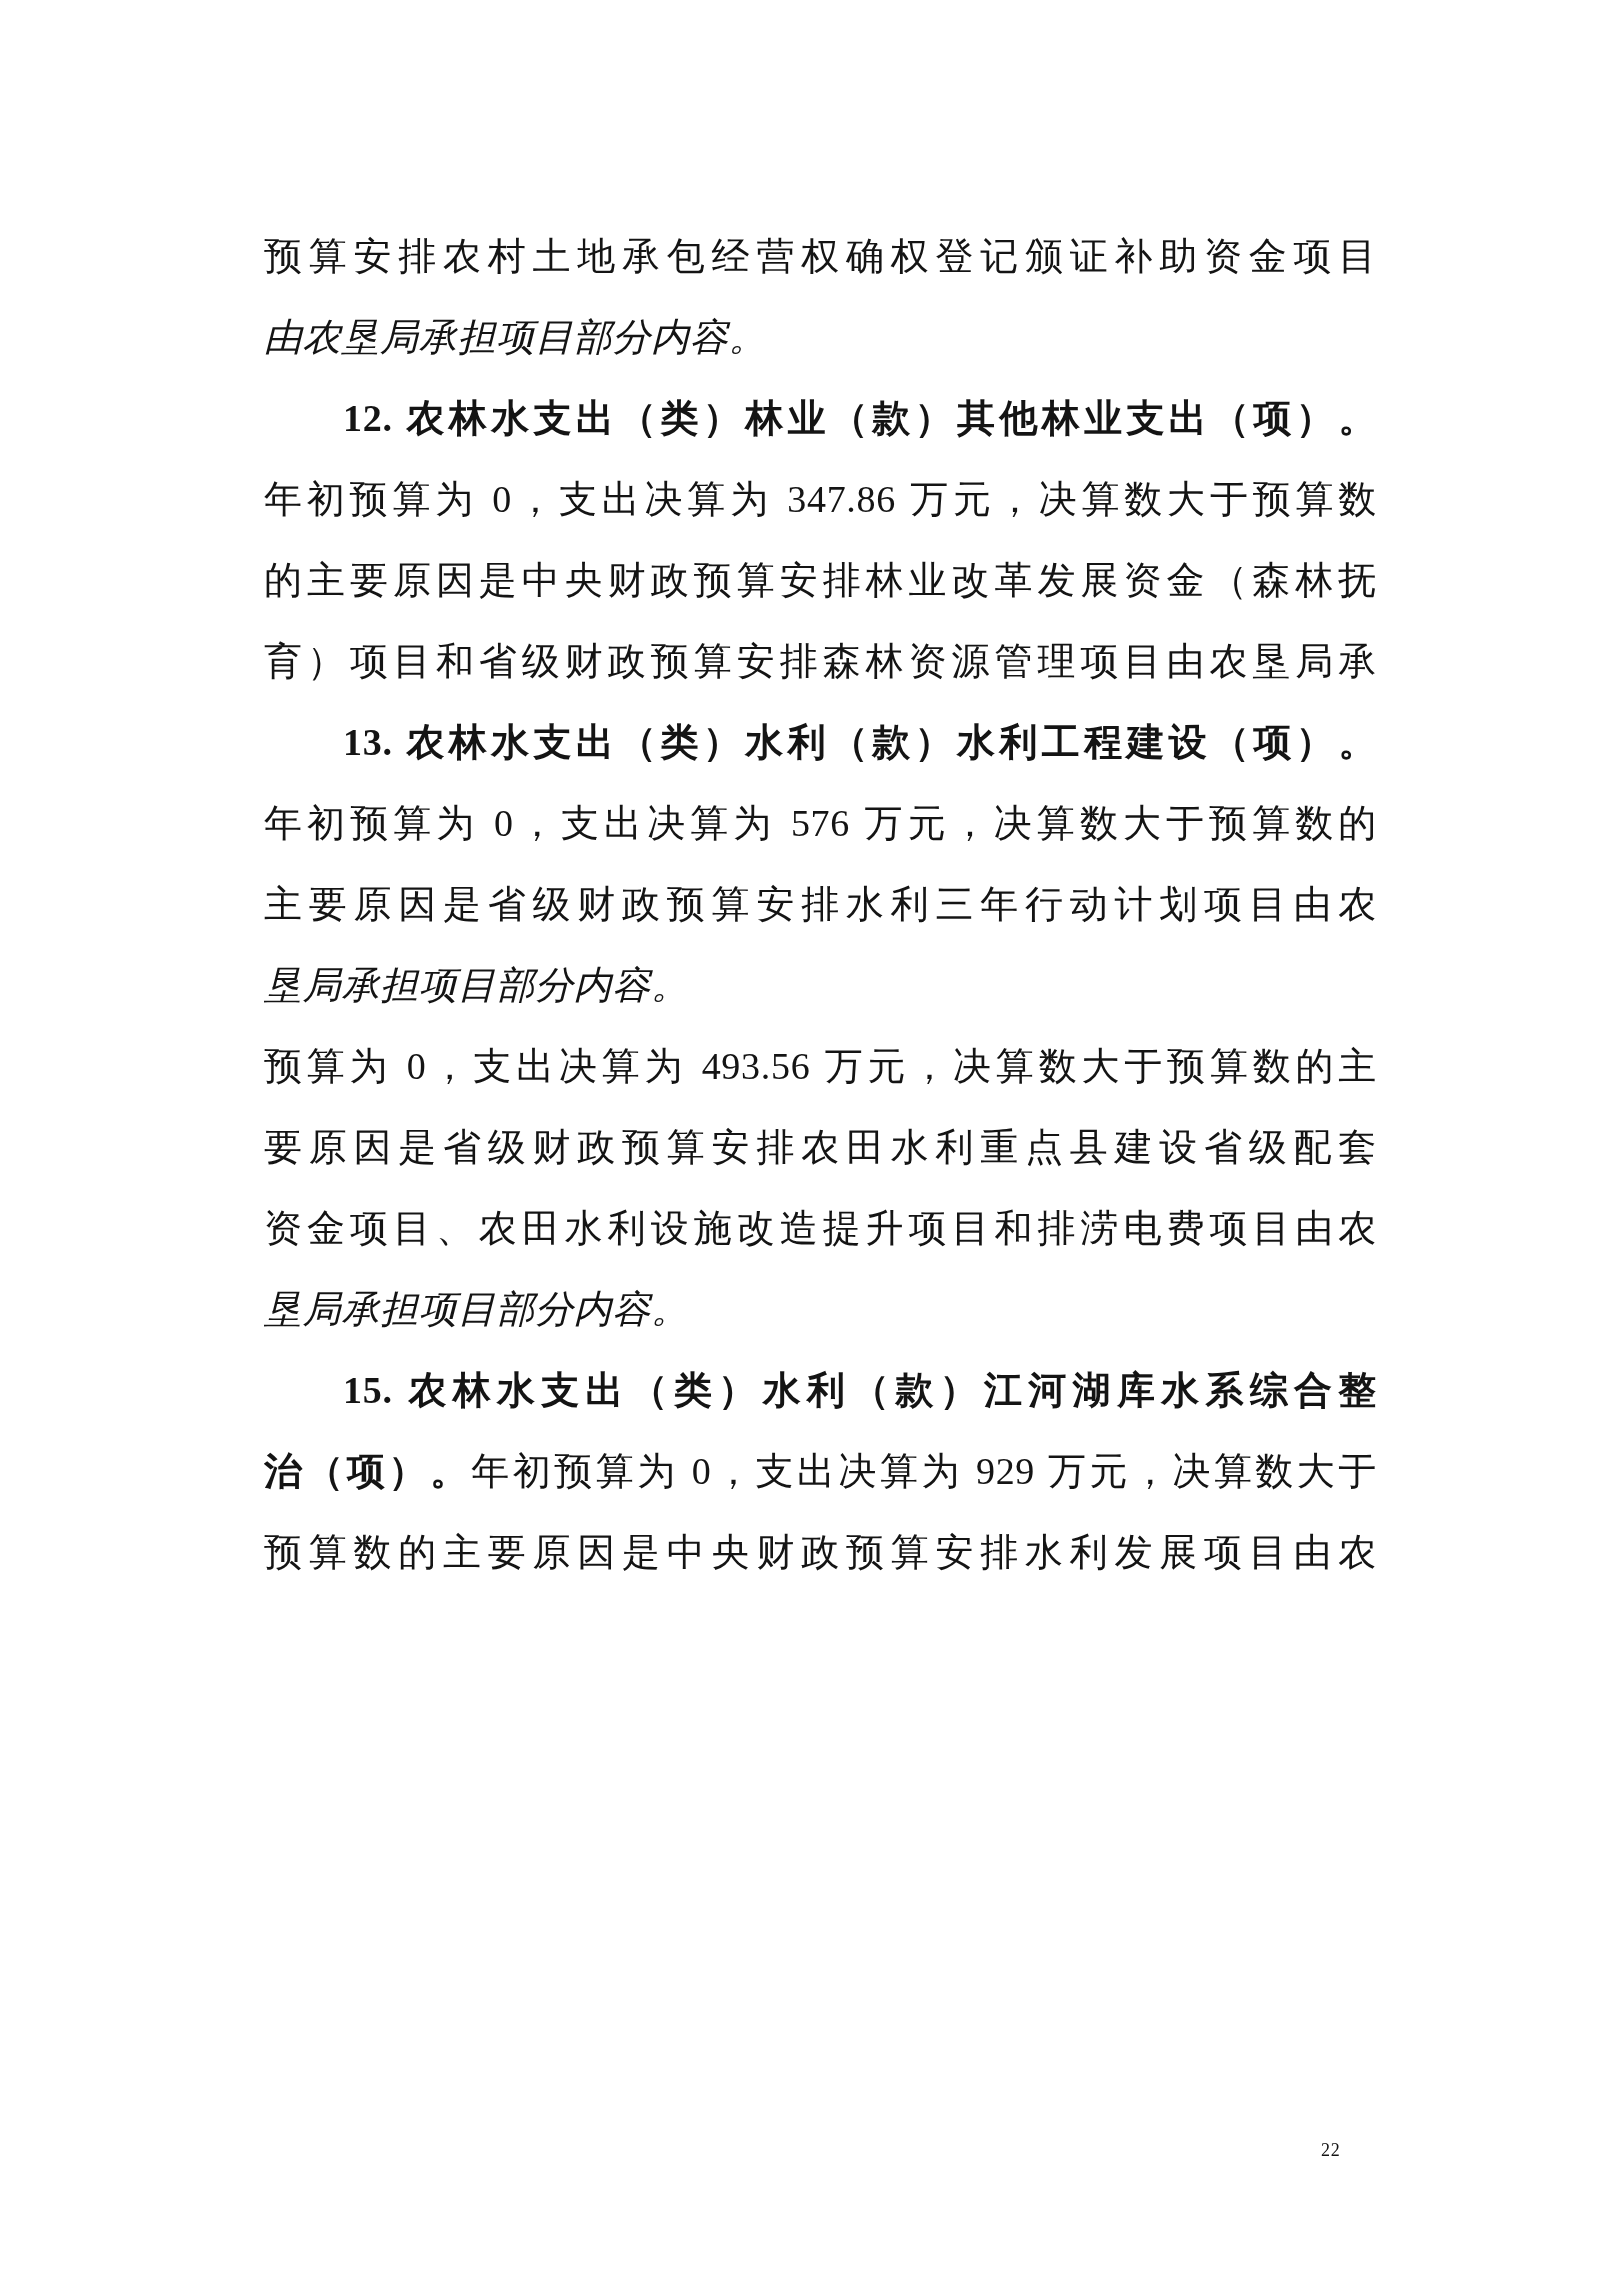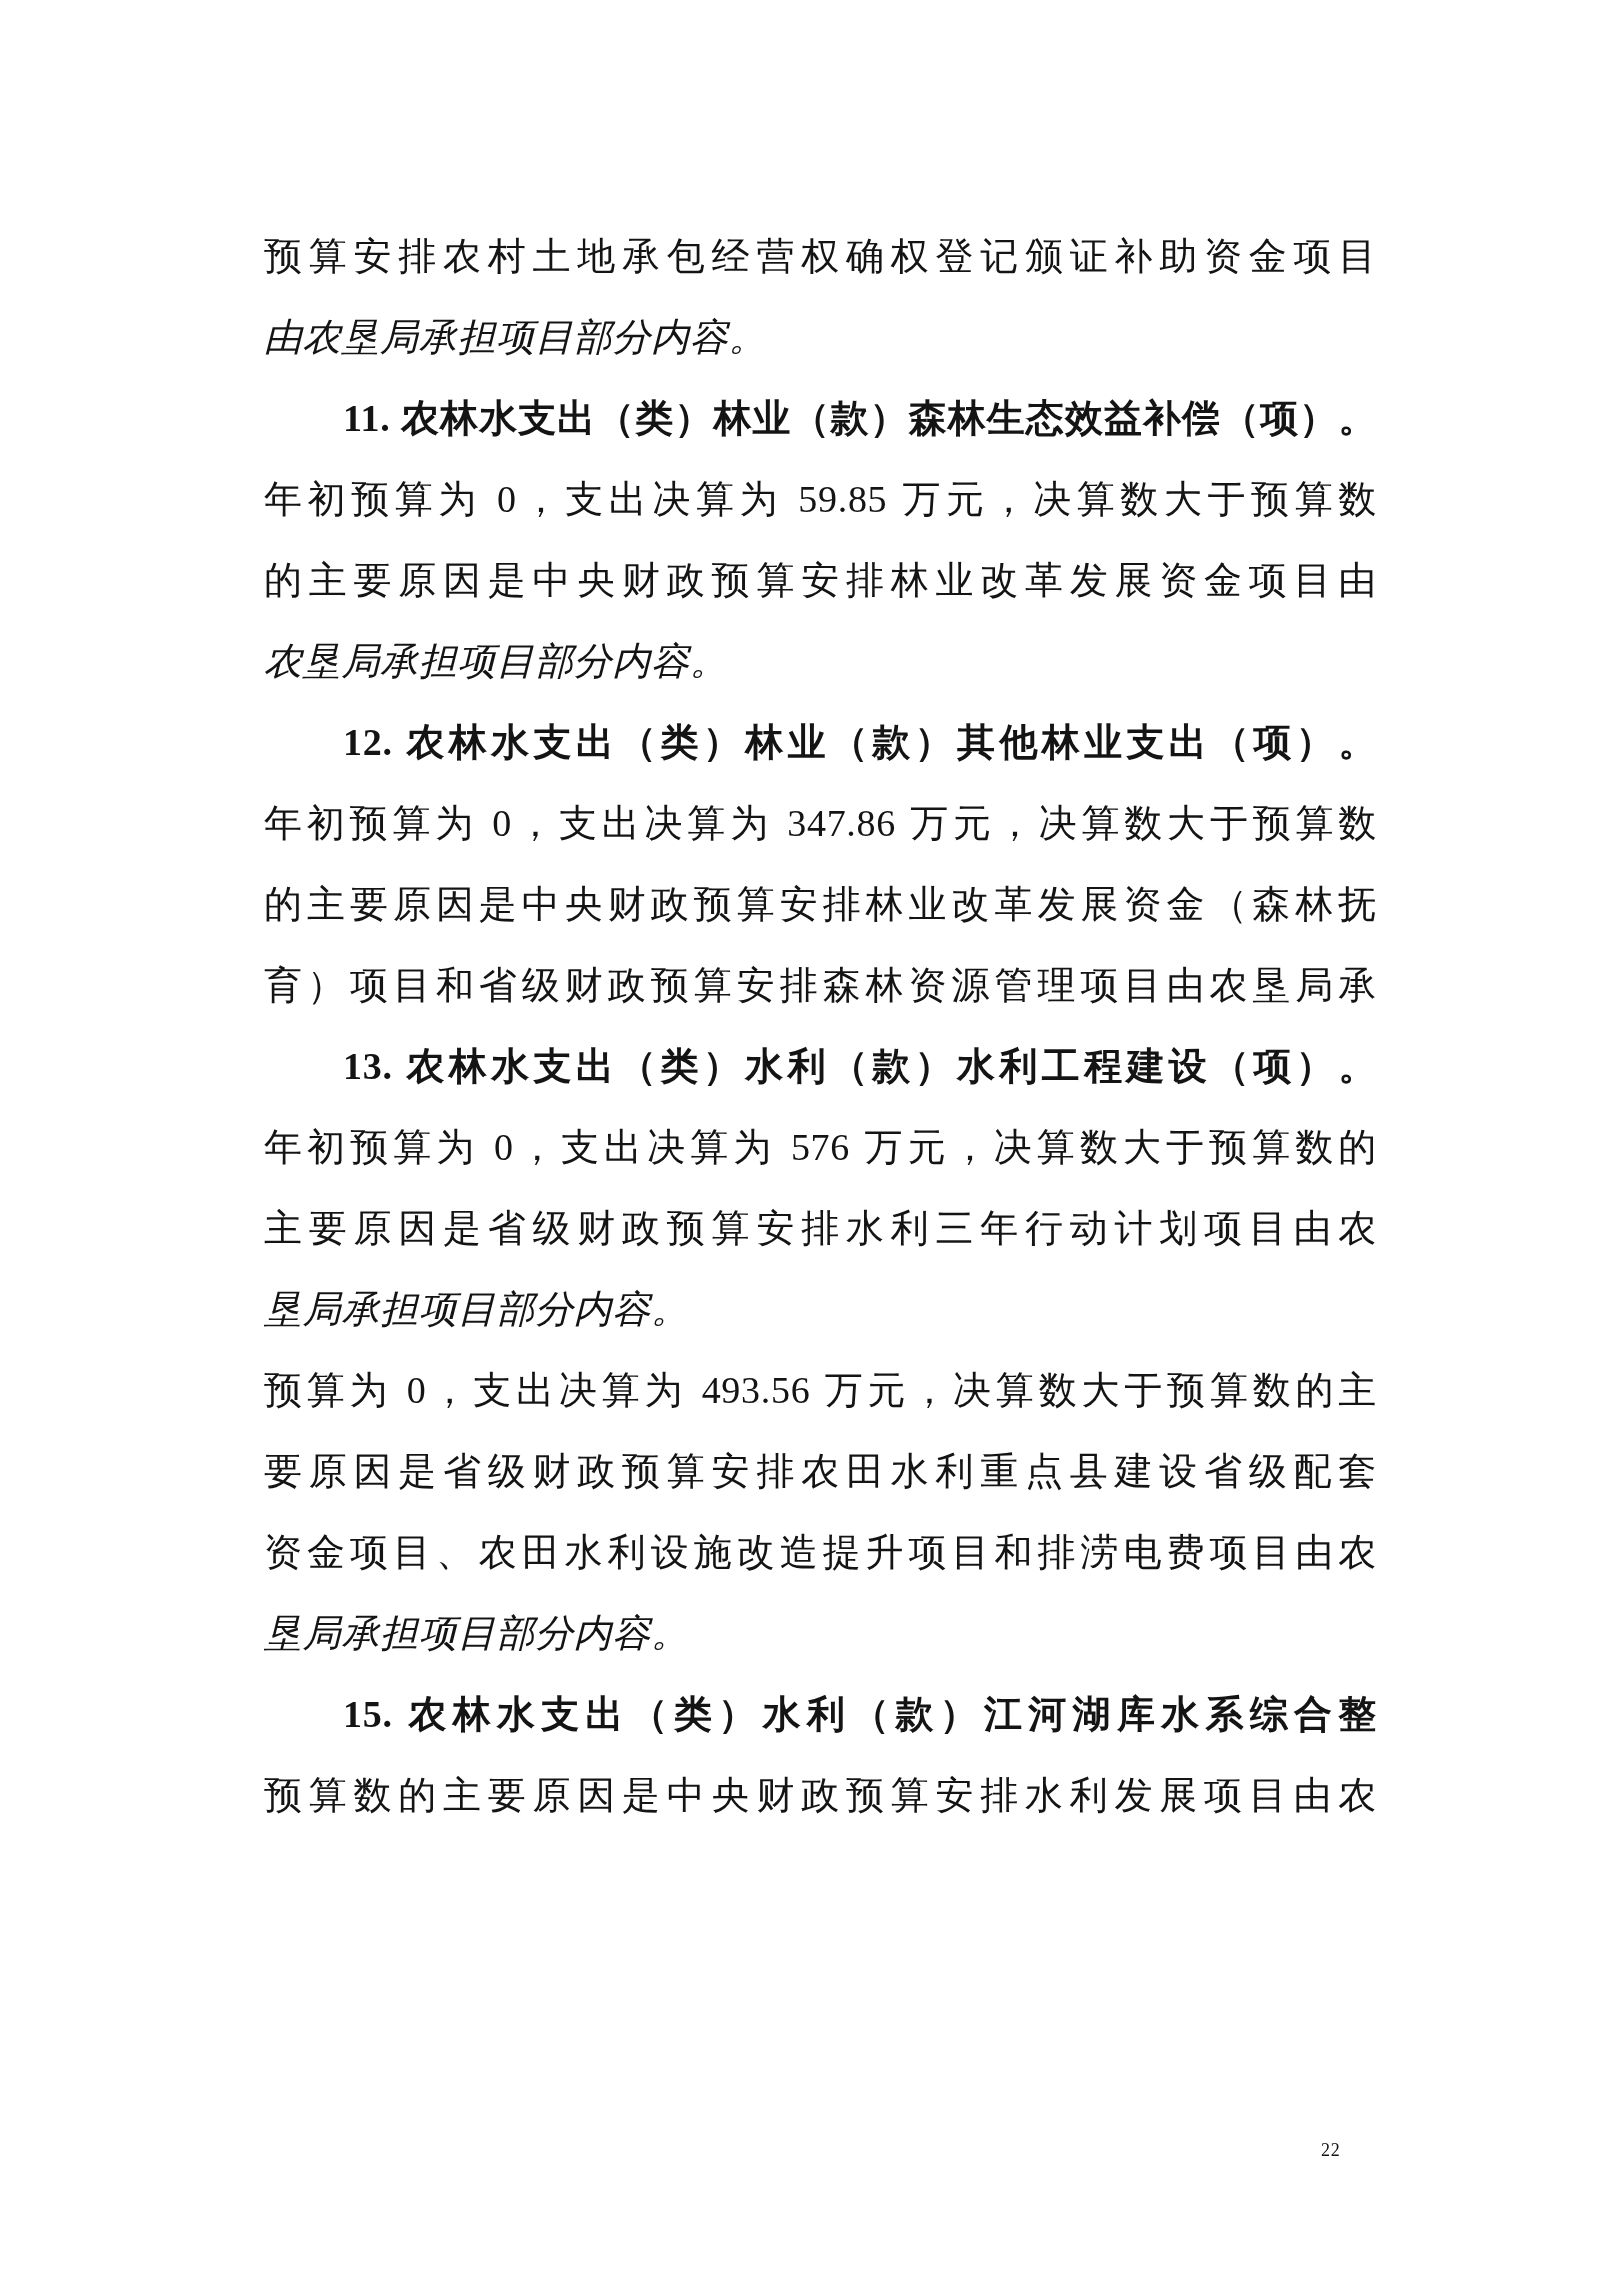--- a/index.html
+++ b/index.html
@@ -58,43 +58,38 @@
 <body>
 
 <div class="page" style="color: rgb(20, 20, 20); background: rgb(255, 255, 255);">
   <div class="text-block">
 
   <div class="paragraph">
         <div class="line"><span class="seg">预算安排农村土地承包经营权确权登记颁证补助资金项目</span></div>
         <div class="line no-fill"><span class="seg">由农垦局承担项目部分内容。</span></div>
       </div>
       <div class="paragraph">
-        <div class="line indent"><span class="seg bold">11. 农林水支出（类）林业（款）森林生态效益补偿（项）。</span></div>
-        <div class="line"><span class="seg">年初预算为 0，支出决算为 59.85 万元，决算数大于预算数</span></div>
-        <div class="line"><span class="seg">的主要原因是中央财政预算安排林业改革发展资金项目由</span></div>
-        <div class="line no-fill"><span class="seg">农垦局承担项目部分内容。</span></div>
-      </div>
-      <div class="paragraph">
         <div class="line indent"><span class="seg bold">12. 农林水支出（类）林业（款）其他林业支出（项）。</span></div>
         <div class="line"><span class="seg">年初预算为 0，支出决算为 347.86 万元，决算数大于预算数</span></div>
         <div class="line"><span class="seg">的主要原因是中央财政预算安排林业改革发展资金（森林抚</span></div>
         <div class="line"><span class="seg">育）项目和省级财政预算安排森林资源管理项目由农垦局承</span></div>
       </div>
       <div class="paragraph">
         <div class="line indent"><span class="seg bold">13. 农林水支出（类）水利（款）水利工程建设（项）。</span></div>
         <div class="line"><span class="seg">年初预算为 0，支出决算为 576 万元，决算数大于预算数的</span></div>
         <div class="line"><span class="seg">主要原因是省级财政预算安排水利三年行动计划项目由农</span></div>
         <div class="line no-fill"><span class="seg">垦局承担项目部分内容。</span></div>
       </div>
       <div class="paragraph">
         <div class="line"><span class="seg">预算为 0，支出决算为 493.56 万元，决算数大于预算数的主</span></div>
         <div class="line"><span class="seg">要原因是省级财政预算安排农田水利重点县建设省级配套</span></div>
         <div class="line"><span class="seg">资金项目、农田水利设施改造提升项目和排涝电费项目由农</span></div>
         <div class="line no-fill"><span class="seg">垦局承担项目部分内容。</span></div>
       </div>
       <div class="paragraph">
         <div class="line indent"><span class="seg bold">15. 农林水支出（类）水利（款）江河湖库水系综合整</span></div>
+        <div class="line"><span class="seg bold">治（项）。</span><span class="seg">年初预算为 0，支出决算为 929 万元，决算数大于</span></div>
         <div class="line"><span class="seg">预算数的主要原因是中央财政预算安排水利发展项目由农</span></div>
       </div>
     </div>
   <div class="page-number">22</div>
 </div>
 
 
 </body></html>

